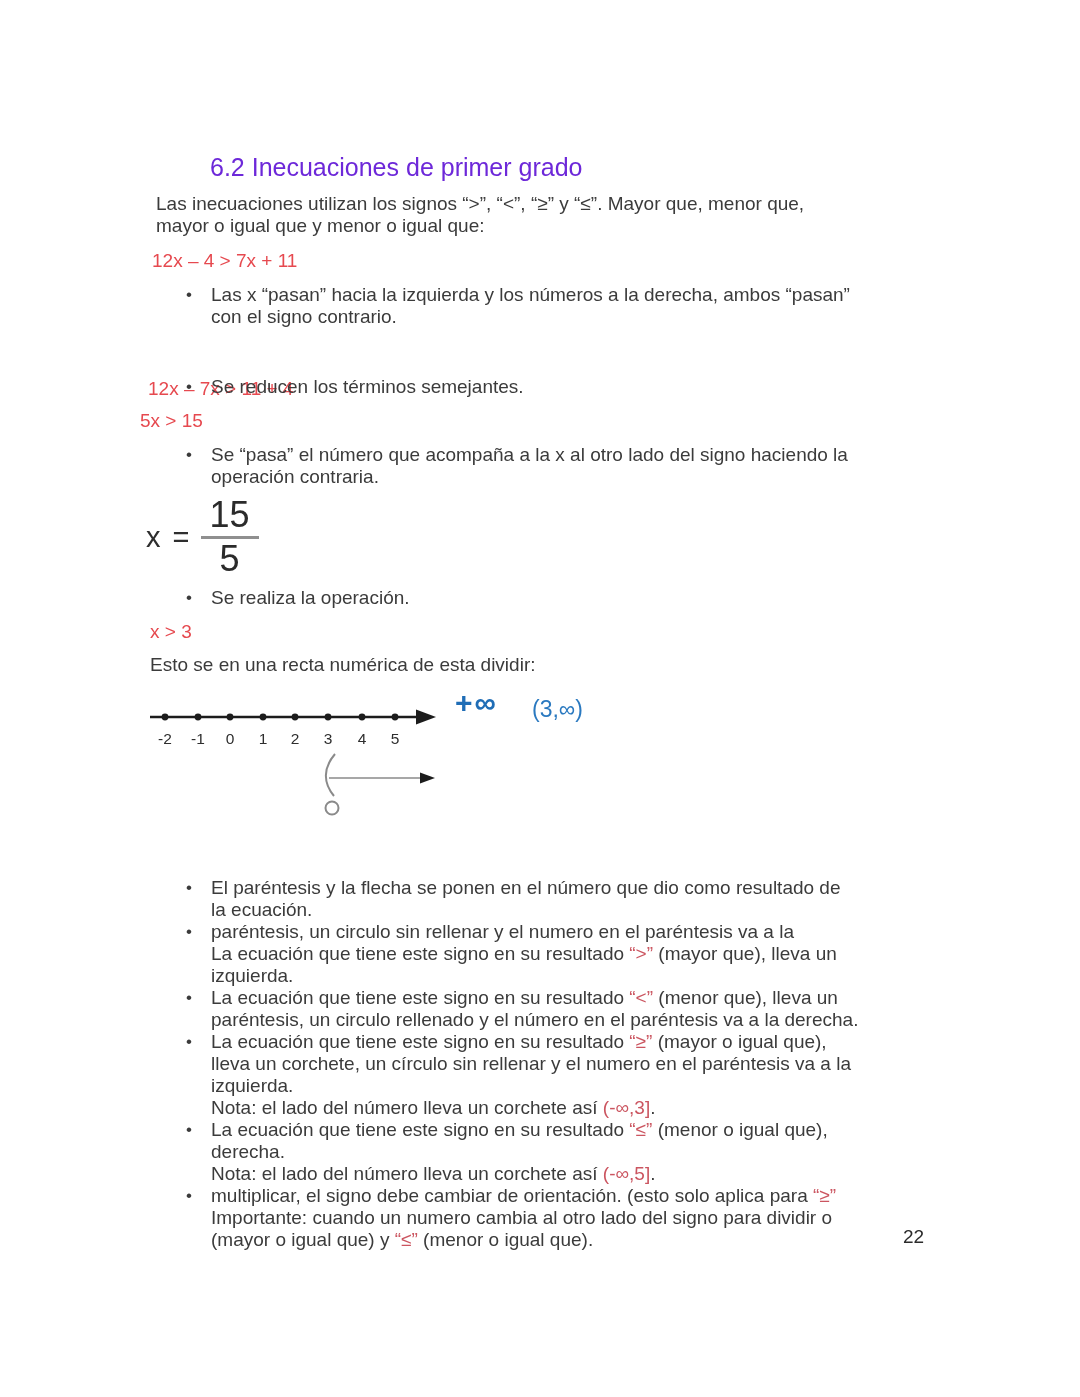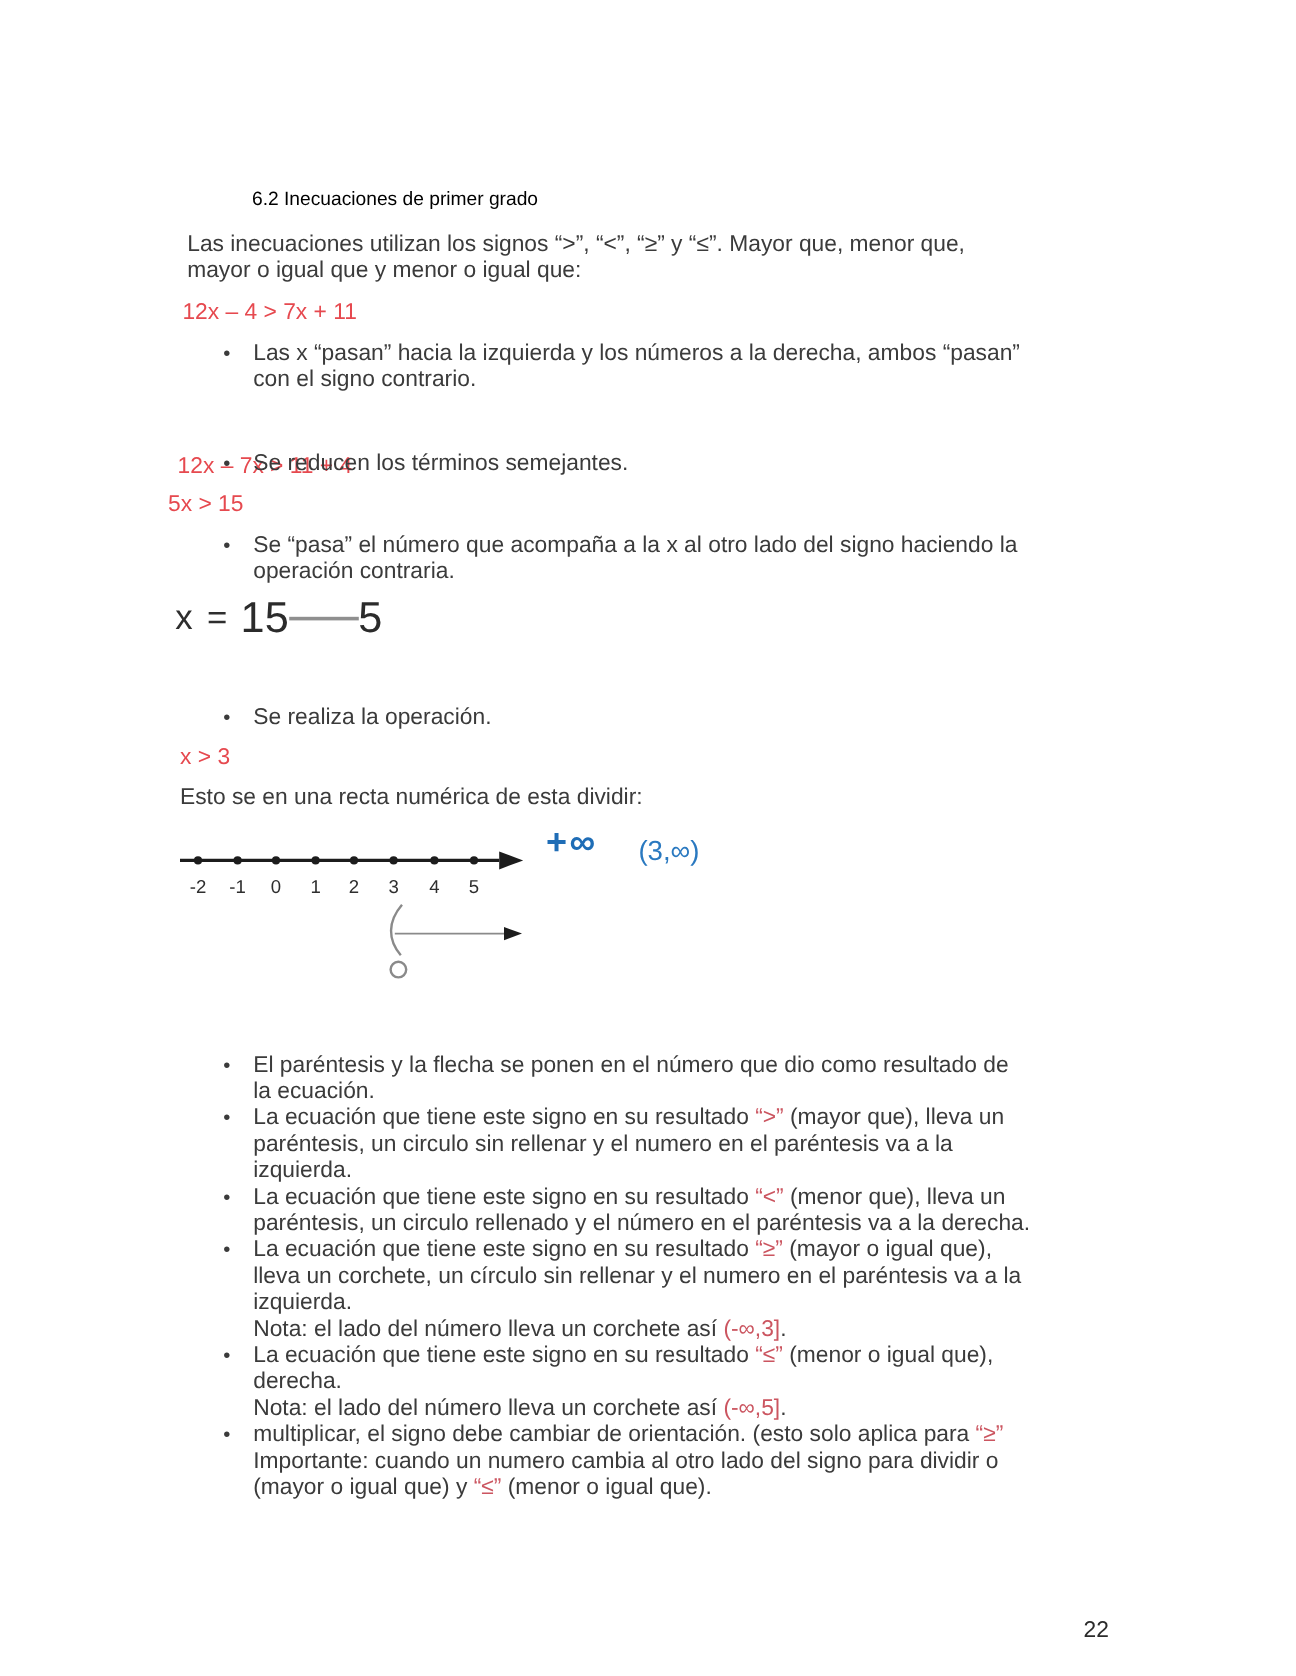--- a/index.html
+++ b/index.html
@@ -2,30 +2,30 @@
 <html><head>
 <meta charset="utf-8">
 <style>
   html,body { margin:0; padding:0; background:#ffffff; }
   .page {
     position:relative; width:1080px; height:1397px; background:#ffffff;
     font-family:"Liberation Sans", sans-serif; color:#3b3b3b; overflow:hidden;
   }
   .block { position:absolute; font-size:19px; line-height:22px; }
   .tline { height:22px; white-space:nowrap; }
-  .heading { font-size:16px; color:#000000; white-space:nowrap; }
+  .heading { font-size:25px; color:#6d28d9; white-space:nowrap; }
   .eq { color:#e6494f; white-space:nowrap; }
   .bullet-row { display:flex; }
   .marker { flex:none; width:61px; padding-left:36px; box-sizing:border-box; font-size:17px; }
   .lines { min-width:0; }
   .line { height:22px; white-space:nowrap; }
   .red-inline { color:#cb5560; }
   .frac-row { display:flex; align-items:center; gap:9px; color:#2e2e2e; }
   .frac-lhs { font-size:29px; letter-spacing:2px; color:#2e2e2e; }
-  .frac { display:flex; flex-direction:row; align-items:center; }
+  .frac { display:flex; flex-direction:column; align-items:center; }
   .frac .num, .frac .den { font-size:36px; line-height:38px; color:#2b2b2b; }
   .frac .bar { width:58px; height:3px; background:#8f8f8f; margin:2px 0 1px 0; }
   .plus-inf { font-size:30px; font-weight:600; color:#1f6db6; letter-spacing:2px; white-space:nowrap; }
   .interval { font-size:23px; color:#2a79c0; white-space:nowrap; }
   .pagenum { font-size:19px; color:#2b2b2b; }
   svg text { font-family:"Liberation Sans", sans-serif; }
 </style>
 </head>
 <body>
 
@@ -123,22 +123,22 @@
       <div class="bullet-row">
         <span class="marker">•</span>
         <div class="lines">
           <div class="line"><span>El paréntesis y la flecha se ponen en el número que dio como resultado de</span></div>
           <div class="line"><span>la ecuación.</span></div>
         </div>
       </div>
       <div class="bullet-row">
         <span class="marker">•</span>
         <div class="lines">
+          <div class="line"><span>paréntesis, un circulo sin rellenar y el numero en el paréntesis va a la</span></div>
           <div class="line"><span>La ecuación que tiene este signo en su resultado </span><span class="red-inline">“&gt;”</span><span> (mayor que), lleva un</span></div>
-          <div class="line"><span>paréntesis, un circulo sin rellenar y el numero en el paréntesis va a la</span></div>
           <div class="line"><span>izquierda.</span></div>
         </div>
       </div>
       <div class="bullet-row">
         <span class="marker">•</span>
         <div class="lines">
           <div class="line"><span>La ecuación que tiene este signo en su resultado </span><span class="red-inline">“&lt;”</span><span> (menor que), lleva un</span></div>
           <div class="line"><span>paréntesis, un circulo rellenado y el número en el paréntesis va a la derecha.</span></div>
         </div>
       </div>
@@ -162,15 +162,15 @@
       <div class="bullet-row">
         <span class="marker">•</span>
         <div class="lines">
           <div class="line"><span>multiplicar, el signo debe cambiar de orientación. (esto solo aplica para </span><span class="red-inline">“≥”</span></div>
           <div class="line"><span>Importante: cuando un numero cambia al otro lado del signo para dividir o</span></div>
           <div class="line"><span>(mayor o igual que) y </span><span class="red-inline">“≤”</span><span> (menor o igual que).</span></div>
         </div>
       </div>
     </div>
 
-  <div class="block pagenum" style="top:1348px; left:903px;">22</div>
+  <div class="block pagenum" style="top:1226px; left:903px;">22</div>
 
 </div>
 
 </body></html>

